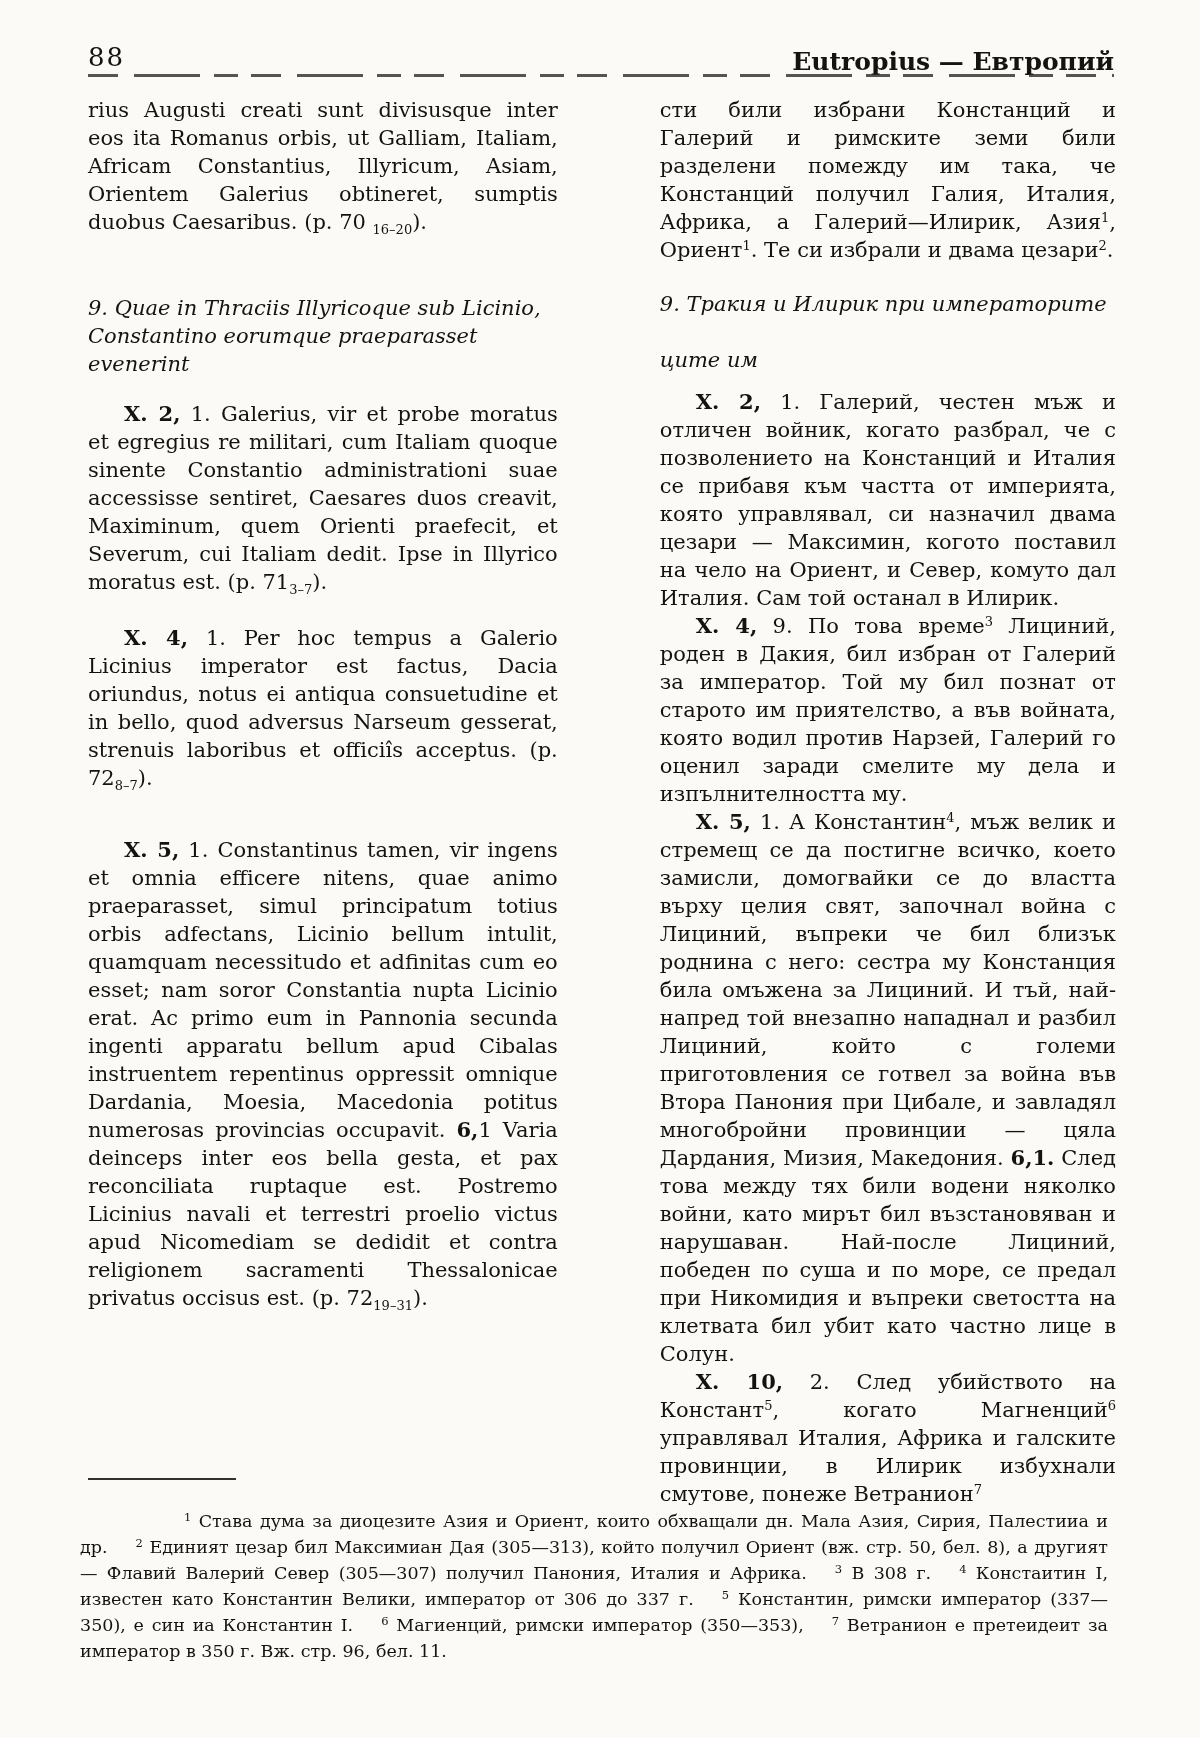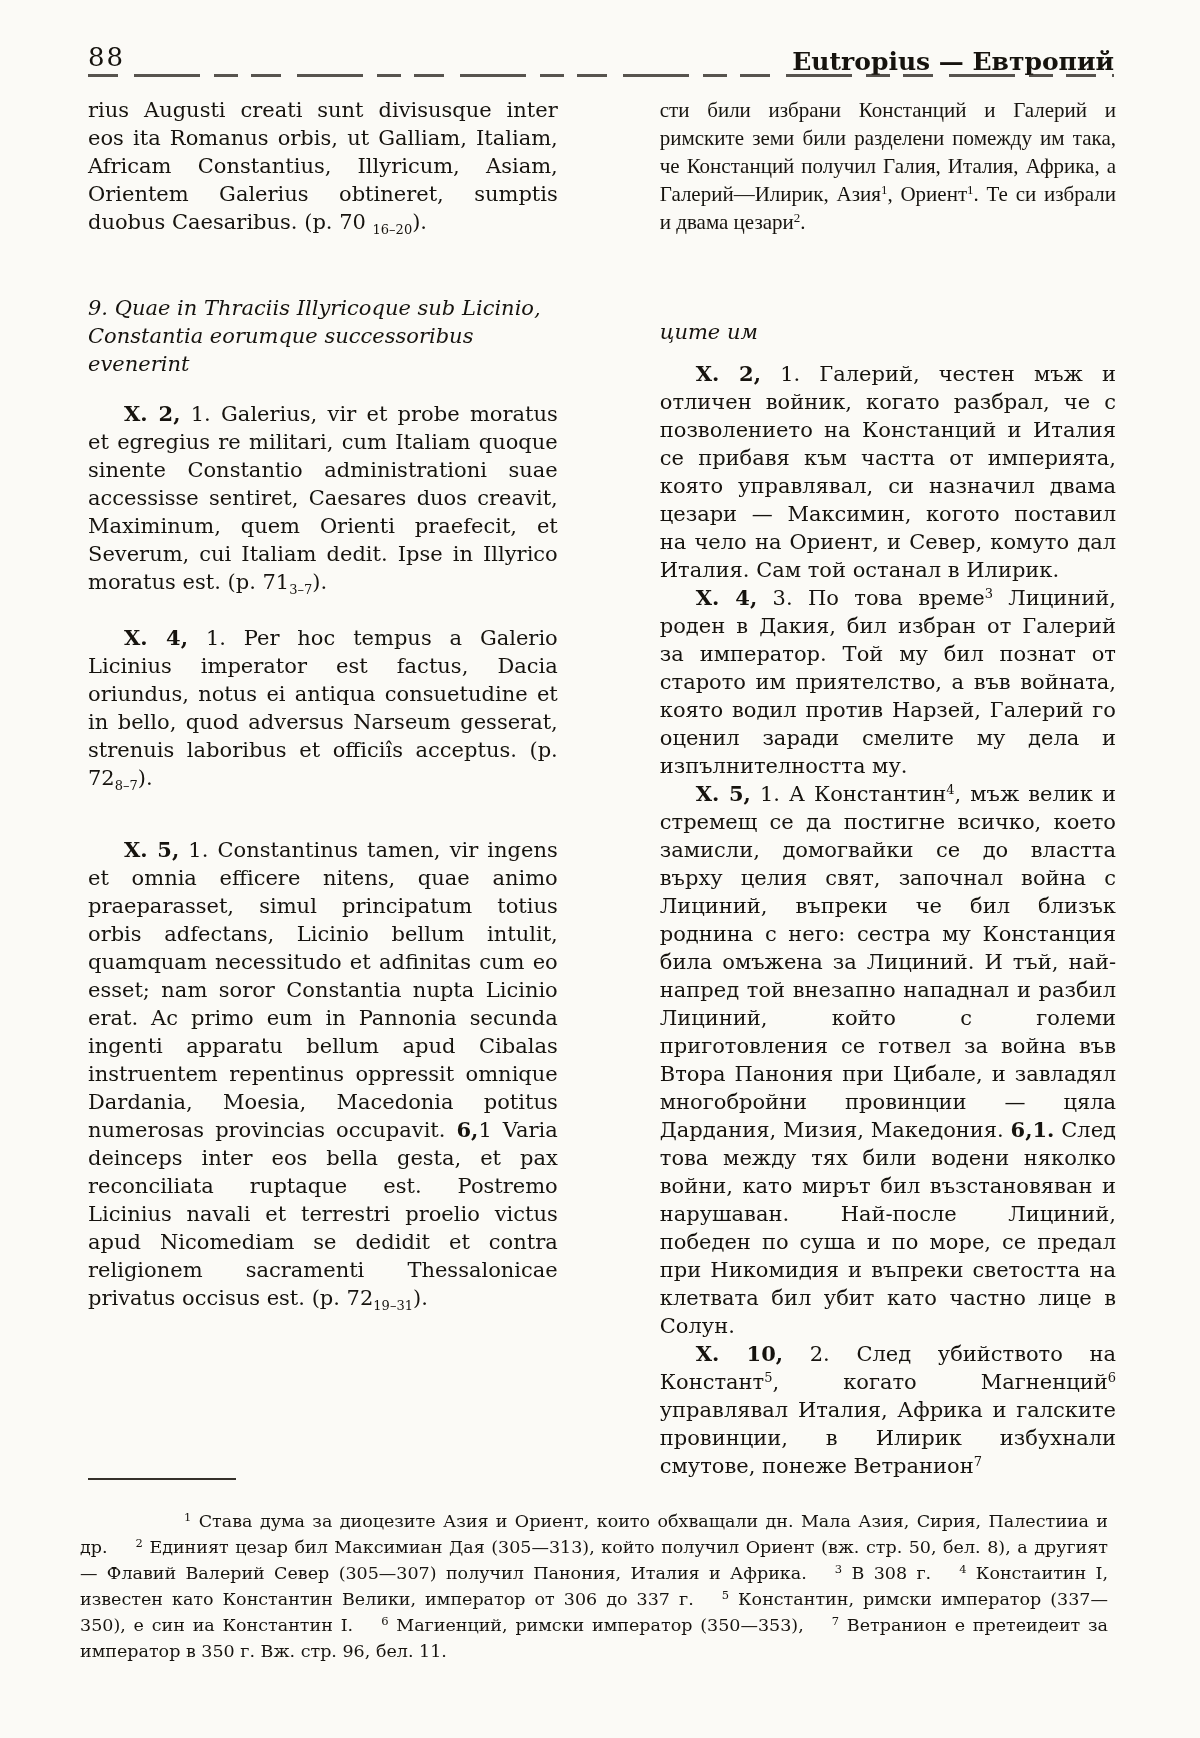--- a/index.html
+++ b/index.html
@@ -32,51 +32,51 @@
   .seg-i{font-style:italic;}
   .seg-sup{font-size:13px;vertical-align:7px;line-height:0;}
   .seg-sub{font-size:13px;vertical-align:-5px;line-height:0;}
 
   
   .col-left > :nth-child(1){margin-bottom:58px;}
   .col-left > :nth-child(2){margin-bottom:22px;}
   .col-left > :nth-child(3){margin-bottom:28px;}
   .col-left > :nth-child(4){margin-bottom:44px;}
   .col-left > :nth-child(5){margin-bottom:36px;}
-  .col-right > :nth-child(1){margin-bottom:26px;font-family:Liberation Serif, serif;}
+  .col-right > :nth-child(1){margin-bottom:26px;}
   .col-right > :nth-child(2){margin-bottom:14px;}
 
   
   .fn-rule{position:absolute;left:88px;top:1478px;width:148px;height:2px;background:#35302a;}
   .footnotes{position:absolute;left:80px;top:1508px;width:1028px;
     font-size:17.5px;line-height:26px;text-align:justify;text-indent:104px;}
   .footnotes .seg-sup{font-size:11.5px;vertical-align:6px;}
   .fn-gap{display:inline-block;width:28px;}
 </style>
 </head>
 <body>
 
 <div class="page">
   <span class="pagenum">88</span>
   <div class="running-title">Eutropius — Евтропий</div>
   <div class="header-rule"></div>
 
   <div class="columns">
     <div class="col col-left">
         <p class="para"><span class="seg-n">rius Augusti creati sunt divisusque inter eos ita Romanus orbis, ut Galliam, Italiam, Africam Constantius, Illyricum, Asiam, Orientem Galerius obtineret, sumptis duobus Caesaribus. (p. 70 </span><span class="seg-sub">16–20</span><span class="seg-n">).</span></p>
-        <p class="heading"><span class="seg-i">9. Quae in Thraciis Illyricoque sub Licinio,</span><br><span class="seg-i">Constantia eorumque successoribus</span><br><span class="seg-i">evenerint</span></p>
+        <p class="heading"><span class="seg-i">9. Quae in Thraciis Illyricoque sub Licinio,</span><br><span class="seg-i">Constantino eorumque praeparasset</span><br><span class="seg-i">evenerint</span></p>
         <p class="para indent"><span class="seg-b">X. 2,</span><span class="seg-n"> 1. Galerius, vir et probe moratus et egregius re militari, cum Italiam quoque sinente Constantio administrationi suae accessisse sentiret, Caesares duos creavit, Maximinum, quem Orienti praefecit, et Severum, cui Italiam dedit. Ipse in Illyrico moratus est. (p. 71</span><span class="seg-sub">3–7</span><span class="seg-n">).</span></p>
         <p class="para indent"><span class="seg-b">X. 4,</span><span class="seg-n"> 1. Per hoc tempus a Galerio Licinius imperator est factus, Dacia oriundus, notus ei antiqua consuetudine et in bello, quod adversus Narseum gesserat, strenuis laboribus et officiîs acceptus. (p. 72</span><span class="seg-sub">8–7</span><span class="seg-n">).</span></p>
         <p class="para indent"><span class="seg-b">X. 5,</span><span class="seg-n"> 1. Constantinus tamen, vir ingens et omnia efficere nitens, quae animo praeparasset, simul principatum totius orbis adfectans, Licinio bellum intulit, quamquam necessitudo et adfinitas cum eo esset; nam soror Constantia nupta Licinio erat. Ac primo eum in Pannonia secunda ingenti apparatu bellum apud Cibalas instruentem repentinus oppressit omnique Dardania, Moesia, Macedonia potitus numerosas provincias occupavit. </span><span class="seg-b">6,</span><span class="seg-n">1 Varia deinceps inter eos bella gesta, et pax reconciliata ruptaque est. Postremo Licinius navali et terrestri proelio victus apud Nicomediam se dedidit et contra religionem sacramenti Thessalonicae privatus occisus est. (p. 72</span><span class="seg-sub">19–31</span><span class="seg-n">).</span></p>
       </div>
     <div class="col col-right">
         <p class="para"><span class="seg-n">сти били избрани Констанций и Галерий и римските земи били разделени помежду им така, че Констанций получил Галия, Италия, Африка, а Галерий—Илирик, Азия</span><span class="seg-sup">1</span><span class="seg-n">, Ориент</span><span class="seg-sup">1</span><span class="seg-n">. Те си избрали и двама цезари</span><span class="seg-sup">2</span><span class="seg-n">.</span></p>
-        <p class="heading"><br><br><span class="seg-i">ците им</span></p>
+        <p class="heading"><span class="seg-i">9. Тракия и Илирик при императорите</span><br><br><span class="seg-i">ците им</span></p>
         <p class="para indent"><span class="seg-b">X. 2,</span><span class="seg-n"> 1. Галерий, честен мъж и отличен войник, когато разбрал, че с позволението на Констанций и Италия се прибавя към частта от империята, която управлявал, си назначил двама цезари — Максимин, когото поставил на чело на Ориент, и Север, комуто дал Италия. Сам той останал в Илирик.</span></p>
-        <p class="para indent"><span class="seg-b">X. 4,</span><span class="seg-n"> 3. По това време</span><span class="seg-sup">3</span><span class="seg-n"> Лициний, роден в Дакия, бил избран от Галерий за император. Той му бил познат от старото им приятелство, а във войната, която водил против Нарзей, Галерий го оценил заради смелите му дела и изпълнителността му.</span></p>
+        <p class="para indent"><span class="seg-b">X. 4,</span><span class="seg-n"> 9. По това време</span><span class="seg-sup">3</span><span class="seg-n"> Лициний, роден в Дакия, бил избран от Галерий за император. Той му бил познат от старото им приятелство, а във войната, която водил против Нарзей, Галерий го оценил заради смелите му дела и изпълнителността му.</span></p>
         <p class="para indent"><span class="seg-b">X. 5,</span><span class="seg-n"> 1. А Константин</span><span class="seg-sup">4</span><span class="seg-n">, мъж велик и стремещ се да постигне всичко, което замисли, домогвайки се до властта върху целия свят, започнал война с Лициний, въпреки че бил близък роднина с него: сестра му Констанция била омъжена за Лициний. И тъй, най-напред той внезапно нападнал и разбил Лициний, който с големи приготовления се готвел за война във Втора Панония при Цибале, и завладял многобройни провинции — цяла Дардания, Мизия, Македония. </span><span class="seg-b">6,1.</span><span class="seg-n"> След това между тях били водени няколко войни, като мирът бил възстановяван и нарушаван. Най-после Лициний, победен по суша и по море, се предал при Никомидия и въпреки светостта на клетвата бил убит като частно лице в Солун.</span></p>
         <p class="para indent"><span class="seg-b">X. 10,</span><span class="seg-n"> 2. След убийството на Констант</span><span class="seg-sup">5</span><span class="seg-n">, когато Магненций</span><span class="seg-sup">6</span><span class="seg-n"> управлявал Италия, Африка и галските провинции, в Илирик избухнали смутове, понеже Ветранион</span><span class="seg-sup">7</span></p>
       </div>
   </div>
 
   <div class="fn-rule"></div>
   <div class="footnotes"><span class="seg-sup">1</span><span> Става дума за диоцезите Азия и Ориент, които обхващали дн. Мала Азия, Сирия, Палестииа и др.</span><span class="fn-gap"></span><span class="seg-sup">2</span><span> Единият цезар бил Максимиан Дая (305—313), който получил Ориент (вж. стр. 50, бел. 8), а другият — Флавий Валерий Север (305—307) получил Панония, Италия и Африка.</span><span class="fn-gap"></span><span class="seg-sup">3</span><span> В 308 г.</span><span class="fn-gap"></span><span class="seg-sup">4</span><span> Констаитин I, известен като Константин Велики, император от 306 до 337 г.</span><span class="fn-gap"></span><span class="seg-sup">5</span><span> Константин, римски император (337—350), е син иа Константин I.</span><span class="fn-gap"></span><span class="seg-sup">6</span><span> Магиенций, римски император (350—353),</span><span class="fn-gap"></span><span class="seg-sup">7</span><span> Ветранион е претеидеит за император в 350 г. Вж. стр. 96, бел. 11.</span></div>
 </div>
 
 </body></html>

